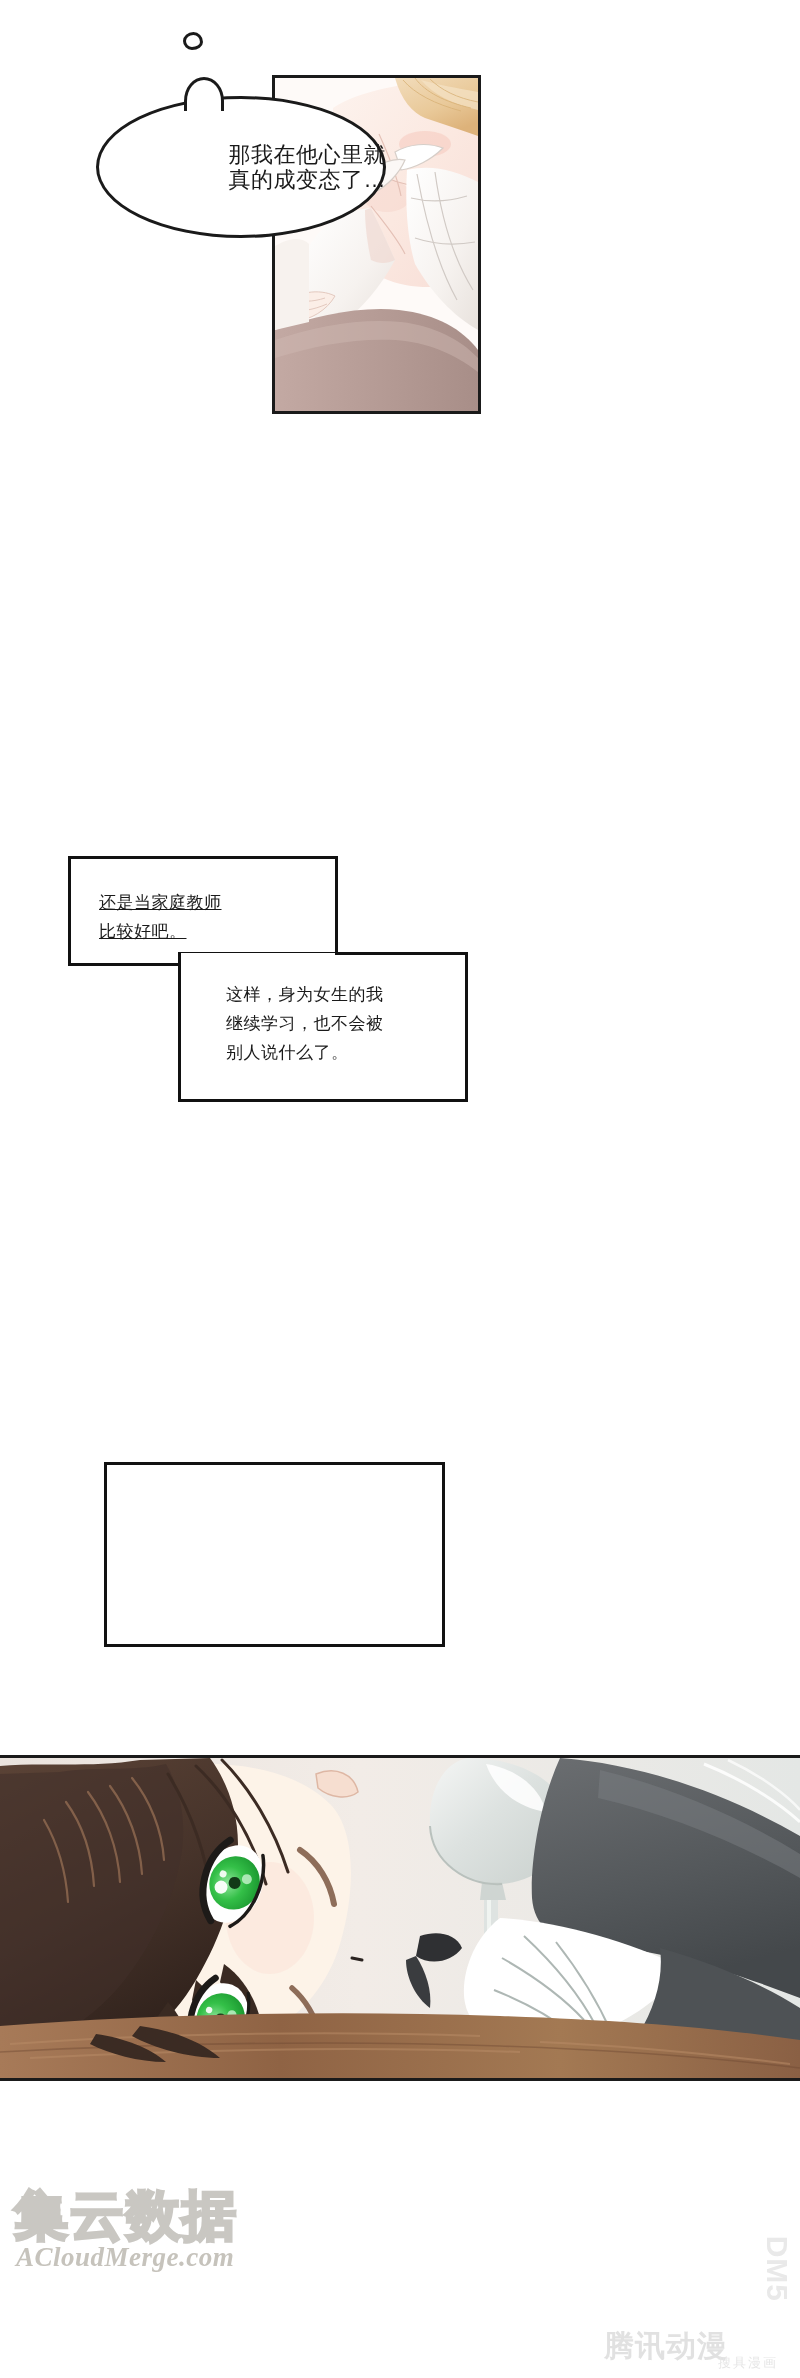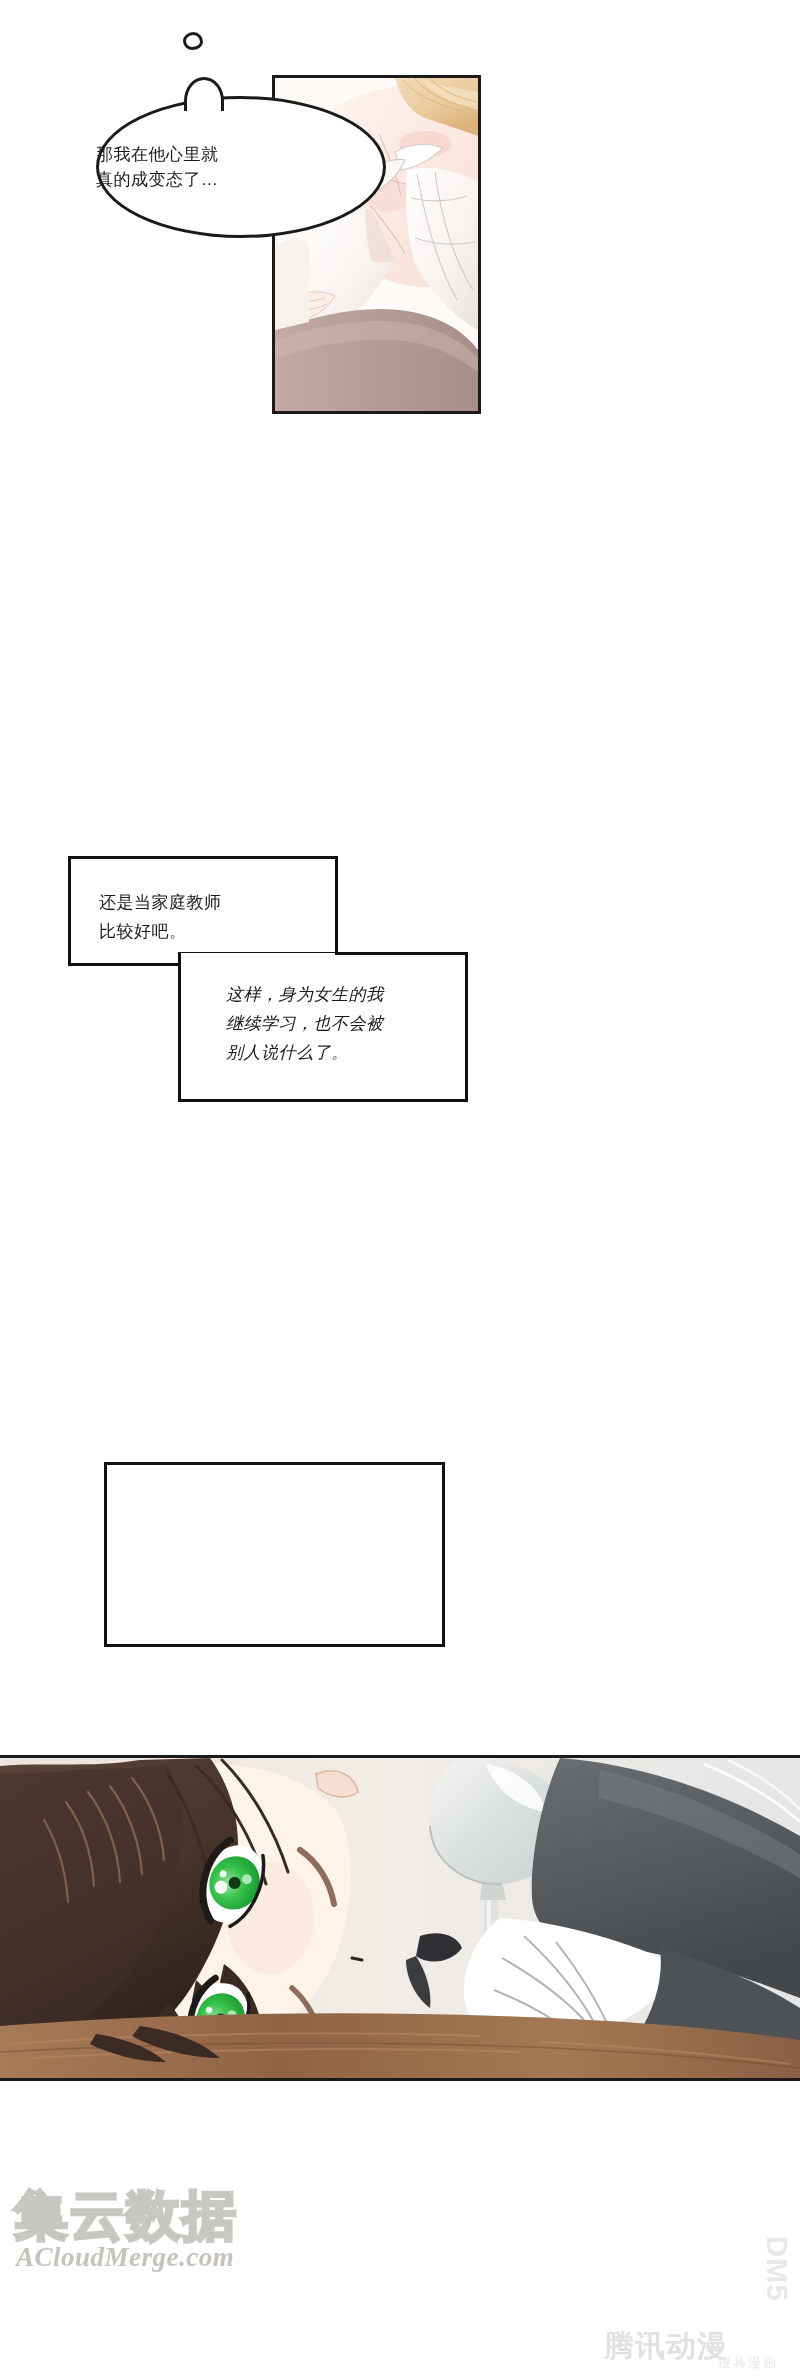--- a/index.html
+++ b/index.html
@@ -55,22 +55,22 @@
   #thought-dot{
     left:183px; top:32px; width:20px; height:18px;
     background:#ffffff;
     border:3px solid #1a1a1a;
     border-radius:52% 48% 55% 45% / 50% 55% 45% 50%;
     box-sizing:border-box;
   }
   #bubble-thought .btext{
     position:absolute;
     left:0; right:0; top:46px;
-    text-align:left;
-    font-size:17px;
+    text-align:right;
+    font-size:22px;
     line-height:25px;
     color:#1a1a1a;
     letter-spacing:.5px;
     white-space:pre-line;
   }
 
   
   .boxline{
     background:#ffffff;
     border:3px solid #111111;
@@ -86,22 +86,22 @@
   }
 
   
   #box2a{ left:68px; top:856px; width:270px; height:110px; }
   
   #box2b{ left:178px; top:952px; width:290px; height:150px; }
   
   #box2-join{
     left:181px; top:953px; width:154px; height:11px; background:#ffffff;
   }
-  #box2a-text{ left:98px; top:588px; }
-  #box2b-text{ left:225px; top:683px;font-style:italic; }
+  #box2a-text{ left:98px; top:588px;text-decoration:underline; }
+  #box2b-text{ left:225px; top:683px; }
 
   
   #box3{ left:104px; top:1462px; width:341px; height:185px; }
   #box3-text{ left:157px; top:988px; }
 
   
   #panel-bottom{
     left:0px; top:1755px; width:800px; height:320px;
     border-top:3px solid #1a1a1a;
     border-bottom:3px solid #1a1a1a;

